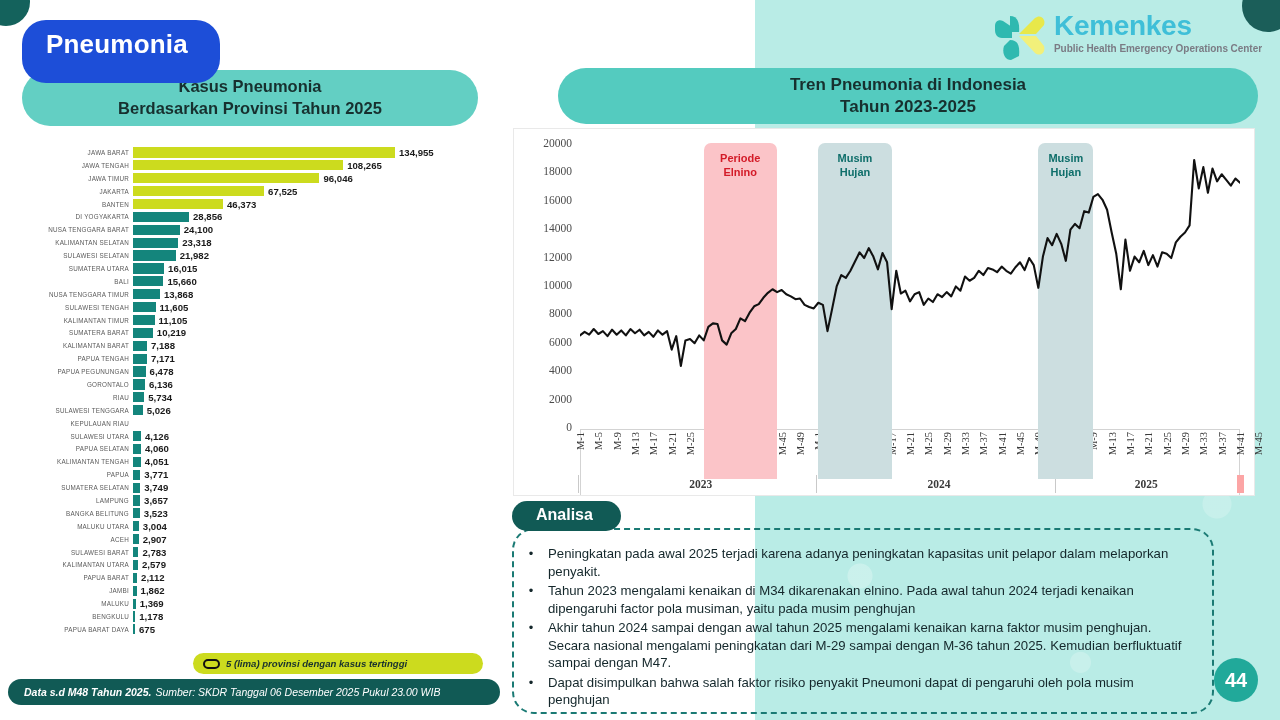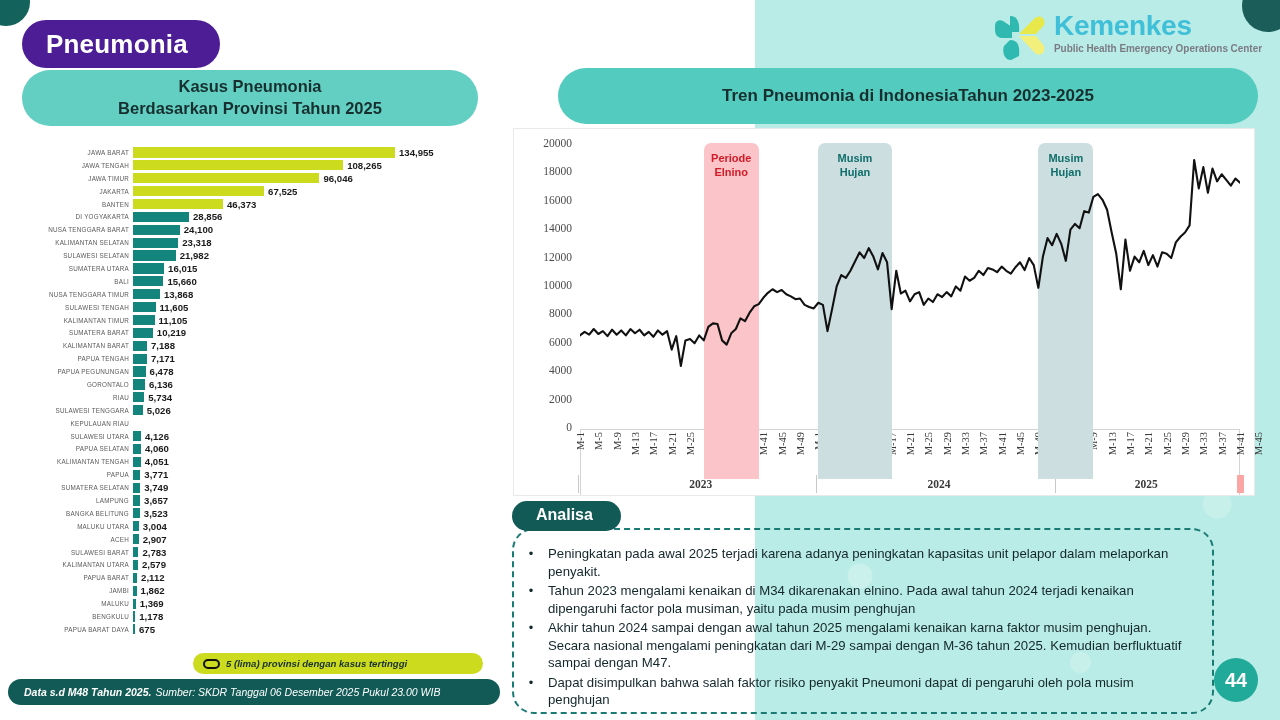--- a/index.html
+++ b/index.html
@@ -34,23 +34,23 @@
     content:""; position:absolute; inset:0;
     background:
       radial-gradient(circle at 20% 80%, rgba(255,255,255,.25) 0 12px, transparent 13px),
       radial-gradient(circle at 62% 92%, rgba(255,255,255,.22) 0 10px, transparent 11px),
       radial-gradient(circle at 88% 70%, rgba(255,255,255,.2) 0 14px, transparent 15px);
   }
 
   
   .title-pill {
     position: absolute; left: 22px; top: 20px;
-    background: #4c1d95; color: #ffffff;
+    background: #1d4ed8; color: #ffffff;
     border-radius: 24px;
-    padding: 9px 32px 8px 24px;
+    padding: 9px 32px 23px 24px;
     font-size: 26px; font-weight: bold;
     letter-spacing: .2px;
     z-index: 7;
   }
   .subtitle-pill {
     position: absolute; left: 22px; top: 70px;
     width: 456px; height: 56px;
     background: #63cfc3; color: #17302f;
     border-radius: 28px;
     display: flex; flex-direction: column;
@@ -125,21 +125,21 @@
   .logo-sub {
     font-size: 10px; font-weight: bold; color: #7b7b84;
     margin-top: 3px; letter-spacing: -.05px;
   }
 
   .chart-title-pill {
     position: absolute; left: 558px; top: 68px;
     width: 700px; height: 56px;
     background: #54cbbf; color: #17302f;
     border-radius: 28px;
-    display: flex; flex-direction: row;
+    display: flex; flex-direction: column;
     align-items: center; justify-content: center;
     font-size: 17px; font-weight: bold; line-height: 1.32;
     z-index: 3;
     text-align: center;
   }
 
   .chart-card {
     position: absolute; left: 513px; top: 128px;
     width: 742px; height: 368px;
     background: #ffffff; z-index: 3;
@@ -544,21 +544,21 @@
       <div class="ytick" style="top: 212.8px;">6000</div>
       <div class="ytick" style="top: 184.4px; margin-left: 32px;">8000</div>
       <div class="ytick" style="top: 156px;">10000</div>
       <div class="ytick" style="top: 127.6px;">12000</div>
       <div class="ytick" style="top: 99.2px;">14000</div>
       <div class="ytick" style="top: 70.8px;">16000</div>
       <div class="ytick" style="top: 42.4px;">18000</div>
       <div class="ytick" style="top: 14px;">20000</div>
     </div>
   <div class="plot" id="plot">
-      <div class="band band-elnino" style="left: 123.75px; width: 55px;">
+      <div class="band band-elnino" style="left: 123.75px; width: 73px;">
         <div class="band-label">
           <div>Periode</div>
           <div>Elnino</div>
         </div>
       </div>
       <div class="band band-hujan" style="left: 238.333px; width: 73.3333px;">
         <div class="band-label">
           <div>Musim</div>
           <div>Hujan</div>
         </div>

